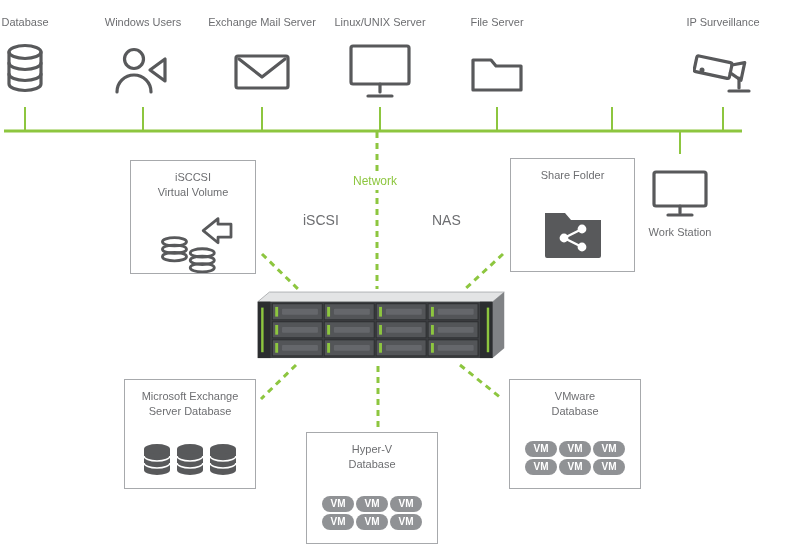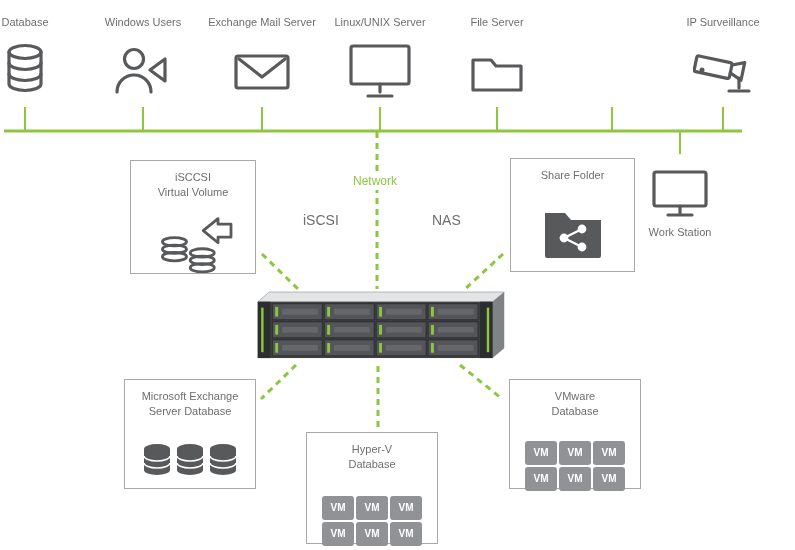--- a/index.html
+++ b/index.html
@@ -19,21 +19,21 @@
   .floatlabel { position:absolute; z-index:3; font-size:14px; color:#6d6e71; }
   .netlabel { position:absolute; z-index:3; font-size:12px; font-weight:normal; color:#8dc63f; background:#fff; padding:2px 4px; }
 
   .workstation { position:absolute; left:640px; top:160px; width:80px; display:flex; flex-direction:column; align-items:center; z-index:2; }
   .workstation .lbl { font-size:11px; color:#6d6e71; margin-top:6px; white-space:nowrap; }
 
   .nas { position:absolute; left:250px; top:282px; z-index:2; }
 
   .vmgrid { display:flex; flex-direction:column; gap:2px; margin-top:12px; }
   .vmrow { display:flex; gap:2px; }
-  .vm { width:32px; height:24px; background:#909295; border-radius:3px; color:#fff; font-size:10px; font-weight:bold; display:flex; align-items:center; justify-content:center; }
+  .vm { width:32px; height:16px; background:#909295; border-radius:8px; color:#fff; font-size:10px; font-weight:bold; display:flex; align-items:center; justify-content:center; }
 </style>
 </head>
 <body>
 
 <div class="canvas">
 
   <svg class="connectors" width="795" height="550">
     <g stroke="#8dc63f">
       <line x1="4" y1="123" x2="742" y2="123" stroke-width="3"></line>
       <g stroke-width="2">

